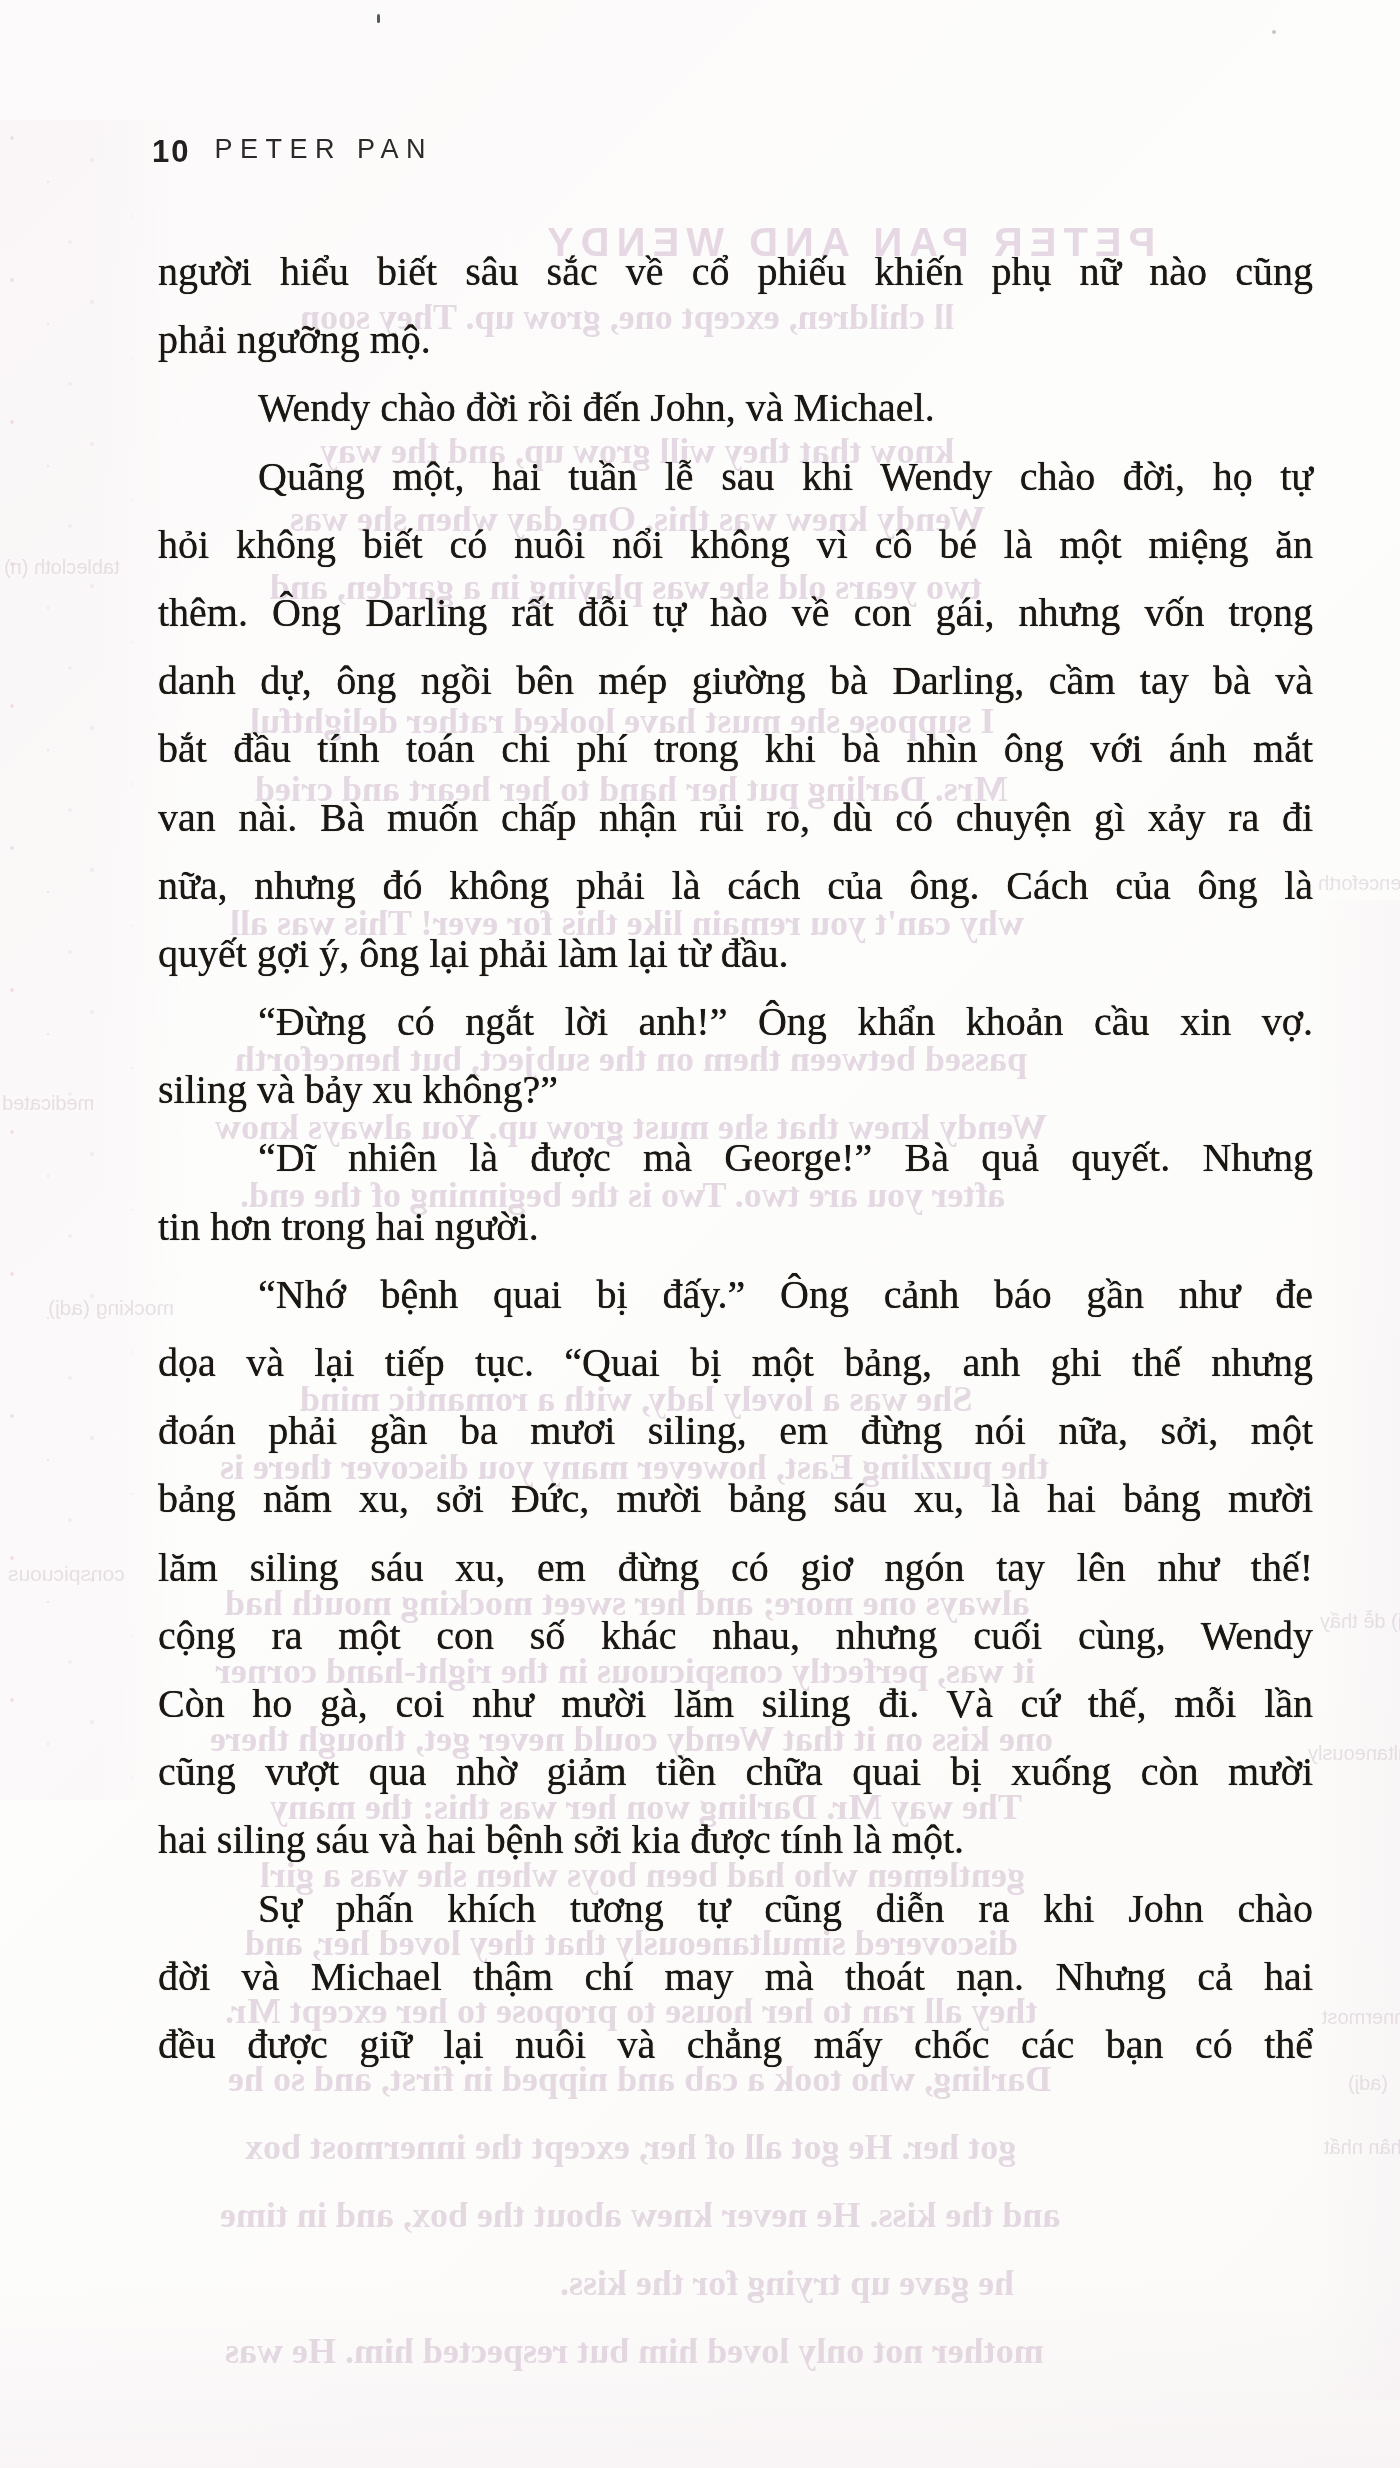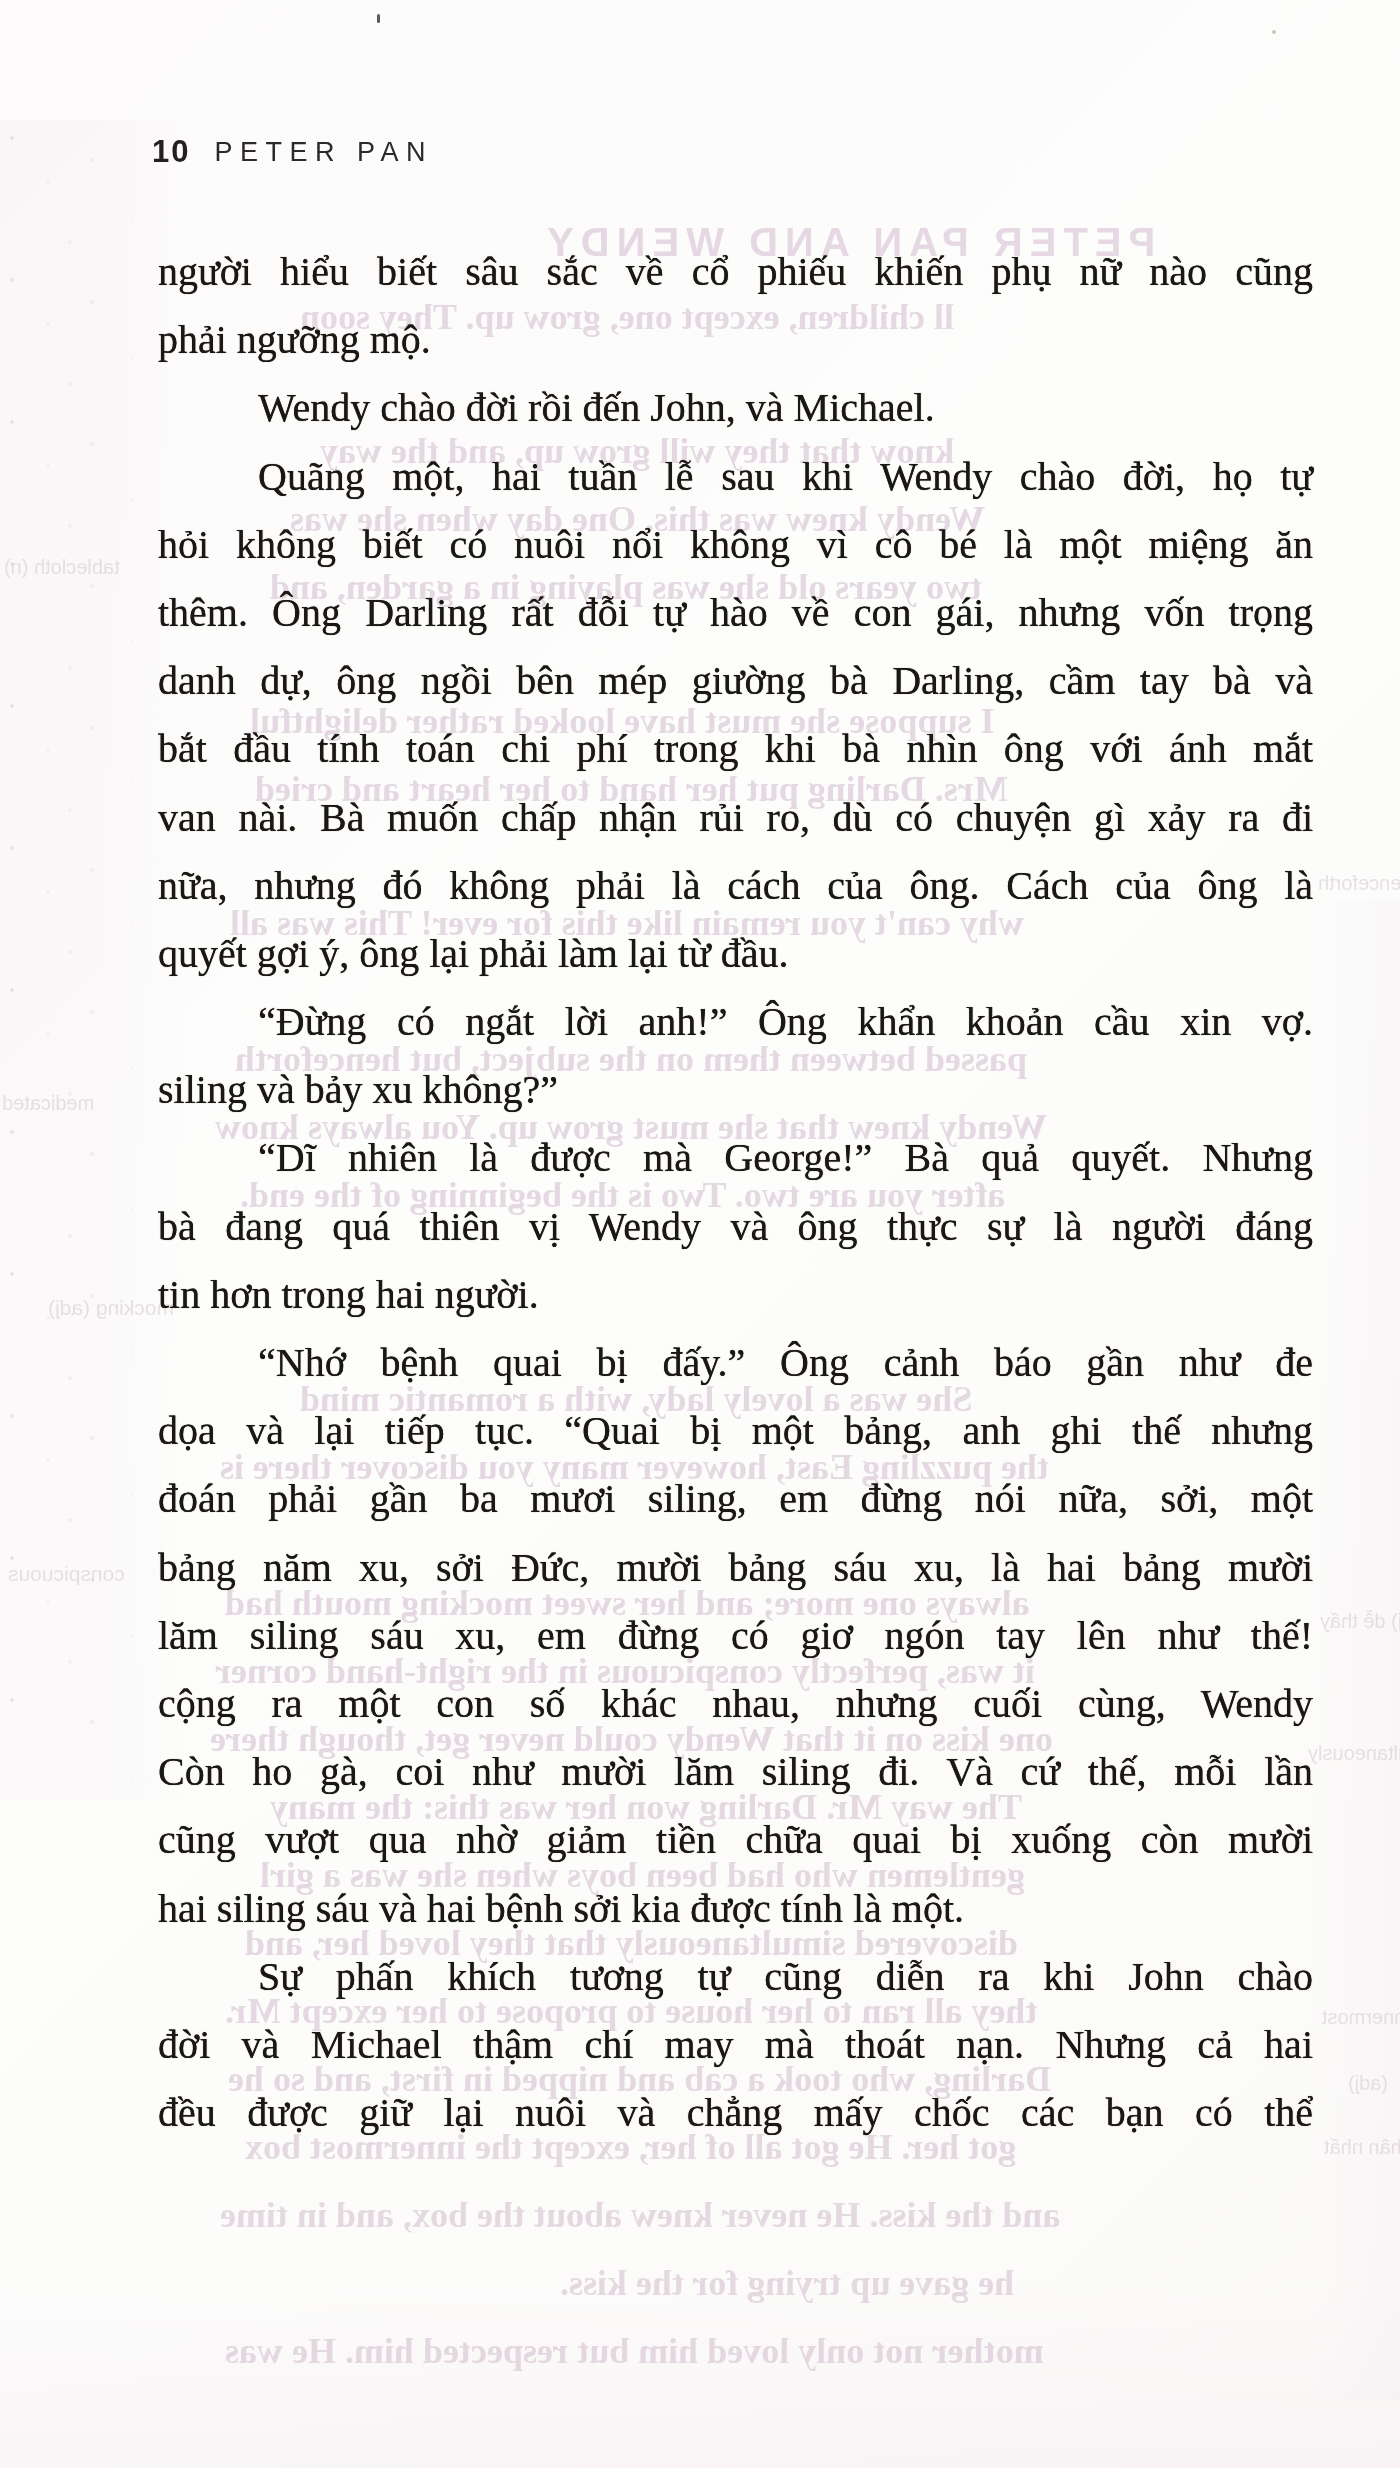--- a/index.html
+++ b/index.html
@@ -31,21 +31,21 @@
   .mark-top{position:absolute;left:377px;top:14px;width:3px;height:9px;background:#5a5a5a;border-radius:2px;}
   .mark-top2{position:absolute;left:1272px;top:30px;width:4px;height:4px;background:#c9c5c3;border-radius:50%;}
   
   #bleed-layer{position:absolute;inset:0;z-index:1;}
   .bleed{position:absolute;transform:scaleX(-1);color:#cdb7ca;opacity:.5;
     font-family:"Liberation Serif", serif;white-space:nowrap;font-weight:700;
     filter:blur(0.6px);}
   .bleed.caps{letter-spacing:7px;color:#d4bcd1;opacity:.55;font-family:"Liberation Sans",sans-serif;}
   .bleed.small{opacity:.42;color:#c8bac6;font-family:"Liberation Sans",sans-serif;font-weight:400;}
   
-  .header{position:absolute;left:152px;top:134px;z-index:2;display:flex;align-items:center;
+  .header{position:absolute;left:152px;top:134px;z-index:2;display:flex;align-items:flex-start;
     font-family:"Liberation Sans",sans-serif;color:#232120;}
   .pagenum{font-size:31px;font-weight:700;letter-spacing:2px;}
   .booktitle{font-size:27px;font-weight:400;letter-spacing:7.5px;margin-left:24px;color:#2c2a28;}
   #text-block{position:absolute;left:158px;top:238px;width:1155px;z-index:2;
     font-size:40px;color:#1b1713;text-shadow:0 0 0.7px #1b1713;}
   .line{height:68.2px;line-height:68.2px;text-align:justify;text-align-last:justify;}
   .line.last{text-align-last:left;}
   .line.ind{text-indent:100px;}
 </style>
 </head>
@@ -110,21 +110,20 @@
       <div class="line">hỏi không biết có nuôi nổi không vì cô bé là một miệng ăn</div>
       <div class="line">thêm. Ông Darling rất đỗi tự hào về con gái, nhưng vốn trọng</div>
       <div class="line">danh dự, ông ngồi bên mép giường bà Darling, cầm tay bà và</div>
       <div class="line">bắt đầu tính toán chi phí trong khi bà nhìn ông với ánh mắt</div>
       <div class="line">van nài. Bà muốn chấp nhận rủi ro, dù có chuyện gì xảy ra đi</div>
       <div class="line">nữa, nhưng đó không phải là cách của ông. Cách của ông là</div>
       <div class="line last">quyết gợi ý, ông lại phải làm lại từ đầu.</div>
       <div class="line ind">“Đừng có ngắt lời anh!” Ông khẩn khoản cầu xin vợ.</div>
       <div class="line last">siling và bảy xu không?”</div>
       <div class="line ind">“Dĩ nhiên là được mà George!” Bà quả quyết. Nhưng</div>
-      <div class="line">bà đang quá thiên vị Wendy và ông thực sự là người đáng</div>
       <div class="line last">tin hơn trong hai người.</div>
       <div class="line ind">“Nhớ bệnh quai bị đấy.” Ông cảnh báo gần như đe</div>
       <div class="line">dọa và lại tiếp tục. “Quai bị một bảng, anh ghi thế nhưng</div>
       <div class="line">đoán phải gần ba mươi siling, em đừng nói nữa, sởi, một</div>
       <div class="line">bảng năm xu, sởi Đức, mười bảng sáu xu, là hai bảng mười</div>
       <div class="line">lăm siling sáu xu, em đừng có giơ ngón tay lên như thế!</div>
       <div class="line">cộng ra một con số khác nhau, nhưng cuối cùng, Wendy</div>
       <div class="line">Còn ho gà, coi như mười lăm siling đi. Và cứ thế, mỗi lần</div>
       <div class="line">cũng vượt qua nhờ giảm tiền chữa quai bị xuống còn mười</div>
       <div class="line last">hai siling sáu và hai bệnh sởi kia được tính là một.</div>

